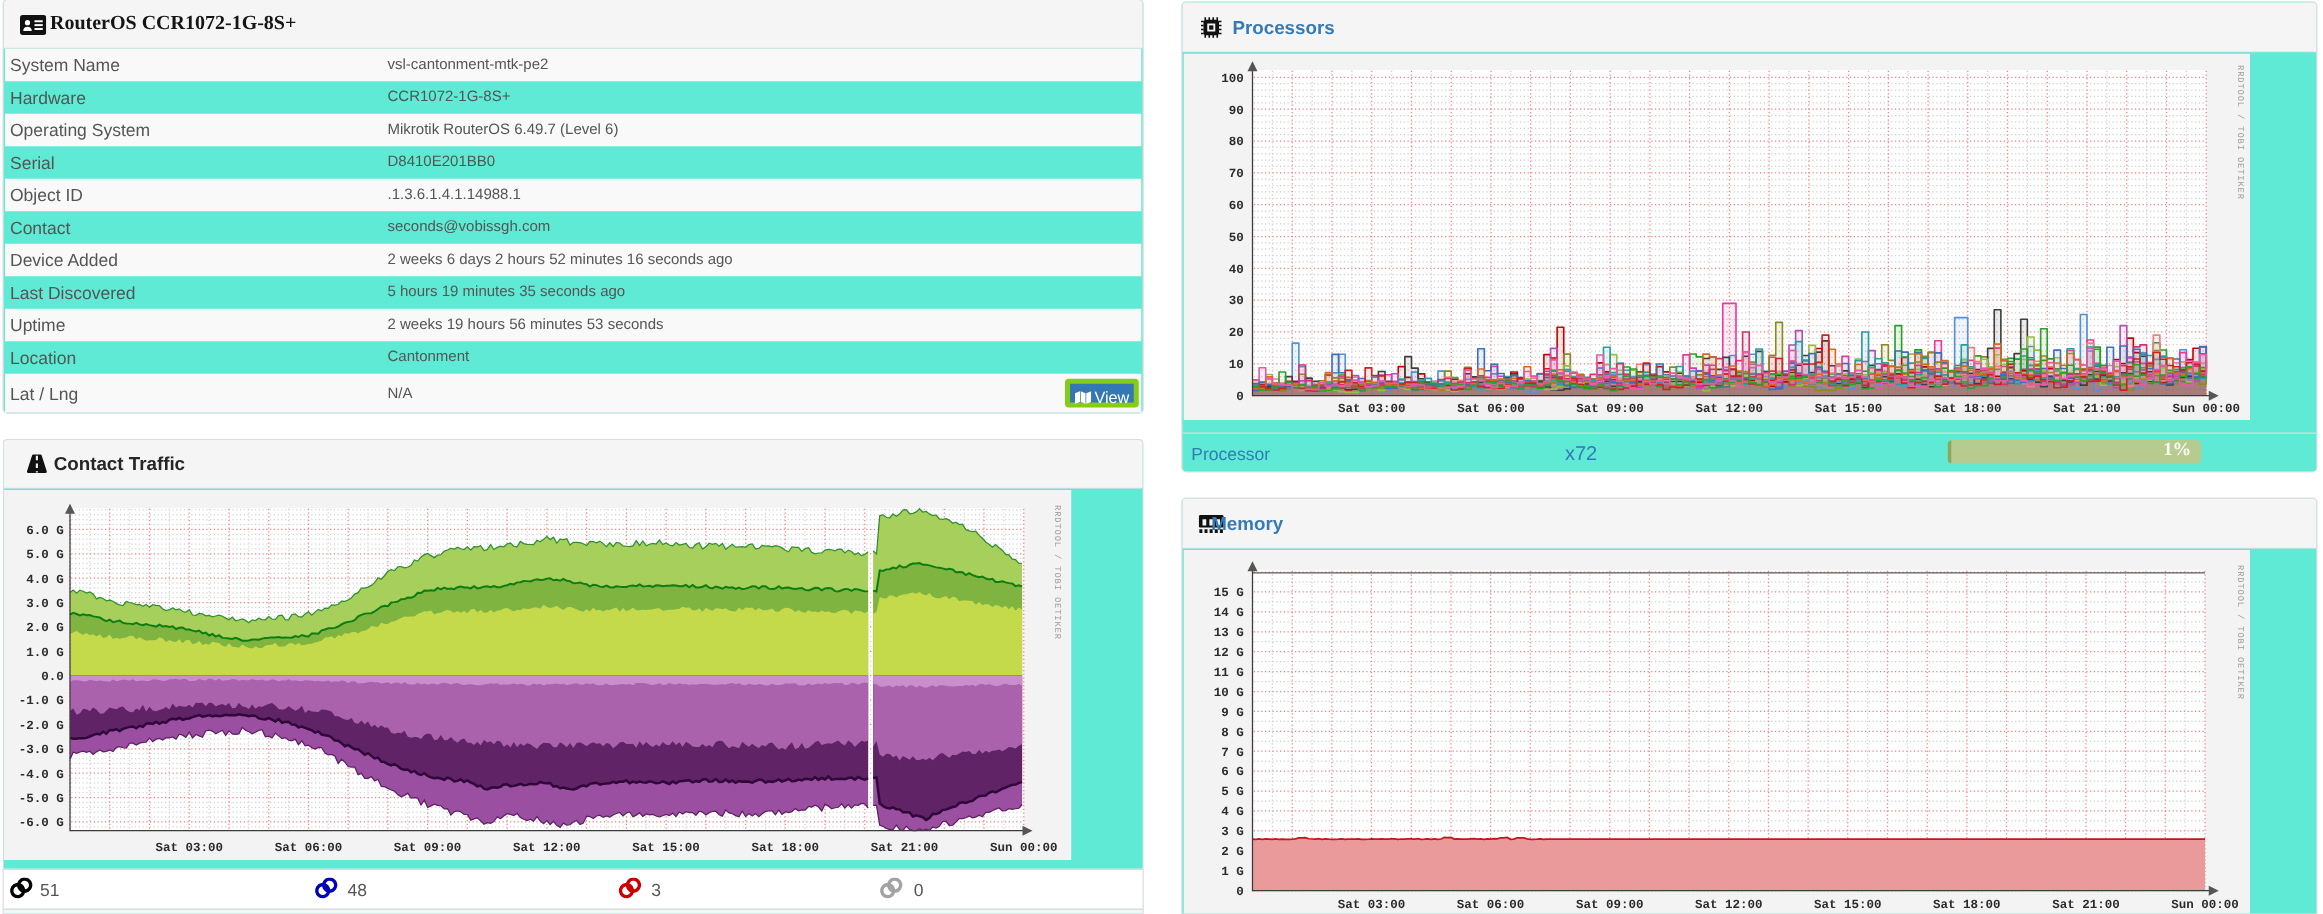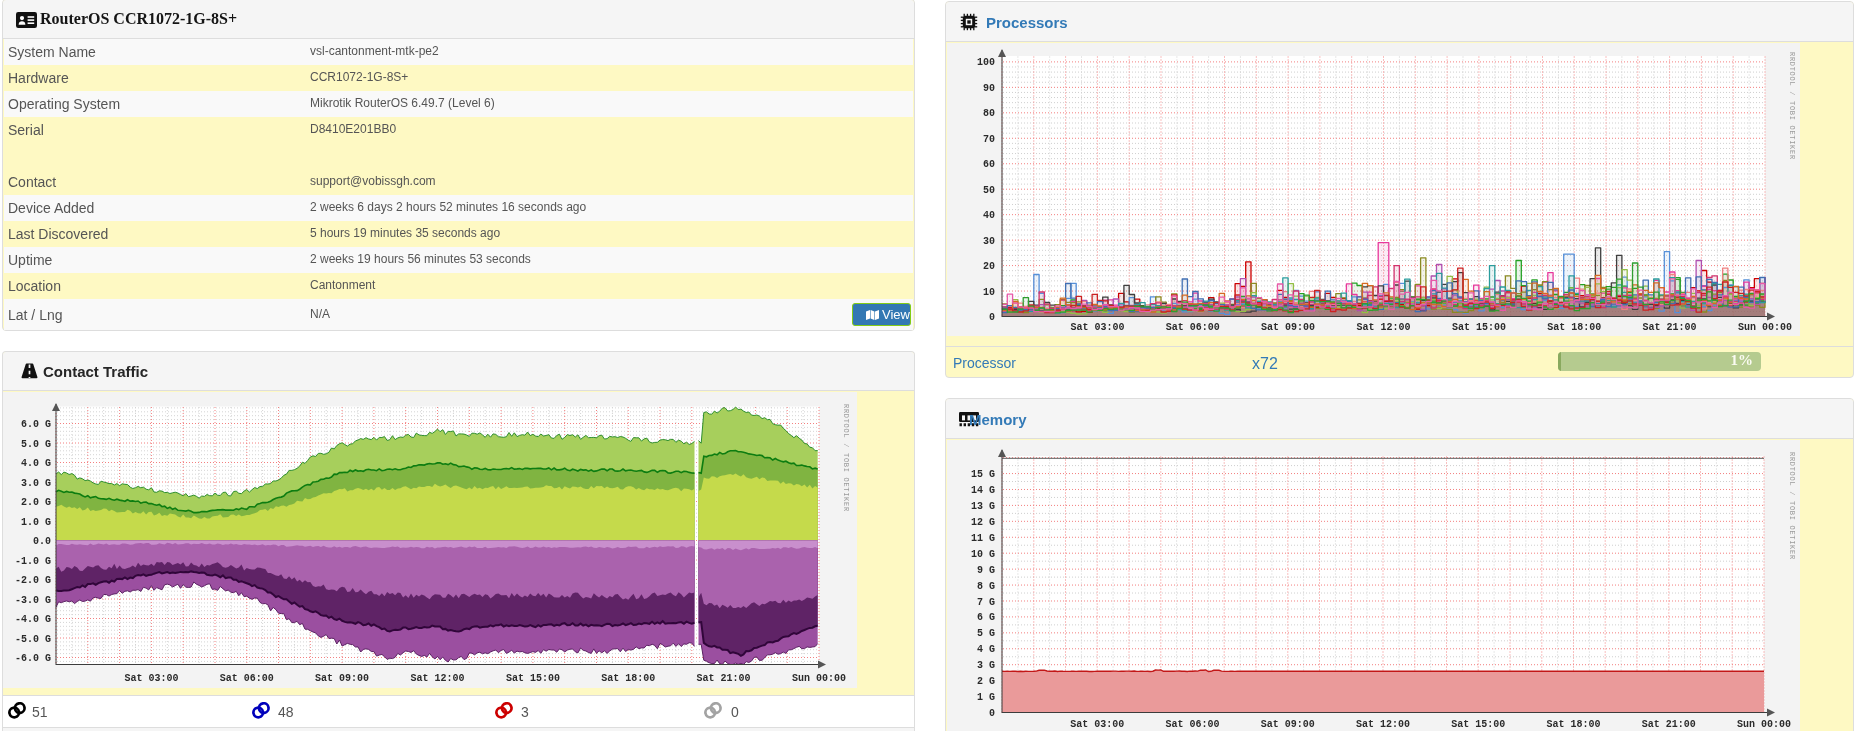--- a/index.html
+++ b/index.html
@@ -1,15 +1,15 @@
 <!DOCTYPE html>
 <html><head><meta charset="utf-8"><style>
 *{box-sizing:border-box;margin:0;padding:0}
 body{width:1858px;height:731px;position:relative;background:#fff;font-family:"Liberation Sans",sans-serif;overflow:hidden}
-.panel{position:absolute;background:#fef9c3;border:1px solid #ddd;border-radius:4px}
+.panel{position:absolute;background:#5eead4;border:1px solid #ddd;border-radius:4px}
 .phead{background:#f5f5f5;border-bottom:1px solid #ddd;border-radius:3px 3px 0 0;position:relative}
 .ptitle{font-size:15px;font-weight:bold;color:#262626;position:absolute}
 .blue{color:#337ab7}
 .lbl{position:absolute;left:4px;font-size:14px;color:#555}
 .val{position:absolute;left:306px;font-size:12px;color:#555}
 .row26{position:absolute;left:1px;right:1px;height:26px}
 .stripe{background:#f9f9f9}
 </style></head><body>
 
 <div class="panel" style="left:2px;top:-1px;width:913px;height:332px">
@@ -33,44 +33,48 @@
 <div class="val" style="top:5px">CCR1072-1G-8S+</div>
 </div>
 <div class="row26 stripe" style="top:91px;height:26px">
 <div class="lbl" style="top:5px">Operating System</div>
 <div class="val" style="top:5px">Mikrotik RouterOS 6.49.7 (Level 6)</div>
 </div>
 <div class="row26" style="top:117px;height:26px">
 <div class="lbl" style="top:5px">Serial</div>
 <div class="val" style="top:5px">D8410E201BB0</div>
 </div>
+<div class="row26 stripe" style="top:143px;height:26px">
+<div class="lbl" style="top:5px">Object ID</div>
+<div class="val" style="top:5px">.1.3.6.1.4.1.14988.1</div>
+</div>
 <div class="row26" style="top:169px;height:26px">
 <div class="lbl" style="top:5px">Contact</div>
-<div class="val" style="top:5px">support@vobissgh.com</div>
+<div class="val" style="top:5px">seconds@vobissgh.com</div>
 </div>
 <div class="row26 stripe" style="top:195px;height:26px">
 <div class="lbl" style="top:5px">Device Added</div>
 <div class="val" style="top:5px">2 weeks 6 days 2 hours 52 minutes 16 seconds ago</div>
 </div>
 <div class="row26" style="top:221px;height:26px">
 <div class="lbl" style="top:5px">Last Discovered</div>
 <div class="val" style="top:5px">5 hours 19 minutes 35 seconds ago</div>
 </div>
 <div class="row26 stripe" style="top:247px;height:26px">
 <div class="lbl" style="top:5px">Uptime</div>
 <div class="val" style="top:5px">2 weeks 19 hours 56 minutes 53 seconds</div>
 </div>
 <div class="row26" style="top:273px;height:26px">
 <div class="lbl" style="top:5px">Location</div>
 <div class="val" style="top:5px">Cantonment</div>
 </div>
 <div class="row26 stripe" style="top:299px;height:31px">
 <div class="lbl" style="top:8px">Lat / Lng</div>
 <div class="val" style="top:8px">N/A</div>
-<div style="position:absolute;left:848px;top:4px;width:59px;height:23px;background:#3378b3;border:1px solid #84cc16;border-radius:3px;color:#fff;font-size:13px;line-height:21px;text-align:right"><svg style="vertical-align:-2px;margin-right:3px" width="13" height="12" viewBox="0 0 13 12">
+<div style="position:absolute;left:848px;top:4px;width:59px;height:23px;background:#3378b3;border:4px solid #84cc16;border-radius:3px;color:#fff;font-size:13px;line-height:21px;text-align:center"><svg style="vertical-align:-2px;margin-right:3px" width="13" height="12" viewBox="0 0 13 12">
           <path d="M0,2.5 L4,1 L4,9.5 L0,11 Z" fill="#fff"></path>
           <path d="M4.6,1 L8.4,2.5 L8.4,11 L4.6,9.5 Z" fill="#fff"></path>
           <path d="M9,2.5 L13,1 L13,9.5 L9,11 Z" fill="#fff"></path>
         </svg>View</div>
 </div>
 </div>
 <div class="panel" style="left:2px;top:351px;width:913px;height:381px;border-radius:4px 4px 0 0;border-bottom:none">
 <div class="phead" style="height:39px">
 <svg style="position:absolute;left:18px;top:11px" width="17" height="16" viewBox="0 0 17 16">
         <path d="M5.6,0.5 L11.4,0.5 A1,1 0 0 1 12.3,1.2 L16.4,13.9 A1.1,1.1 0 0 1 15.3,15.3 L1.7,15.3 A1.1,1.1 0 0 1 0.6,13.9 L4.7,1.2 A1,1 0 0 1 5.6,0.5 Z" fill="#111"></path>

